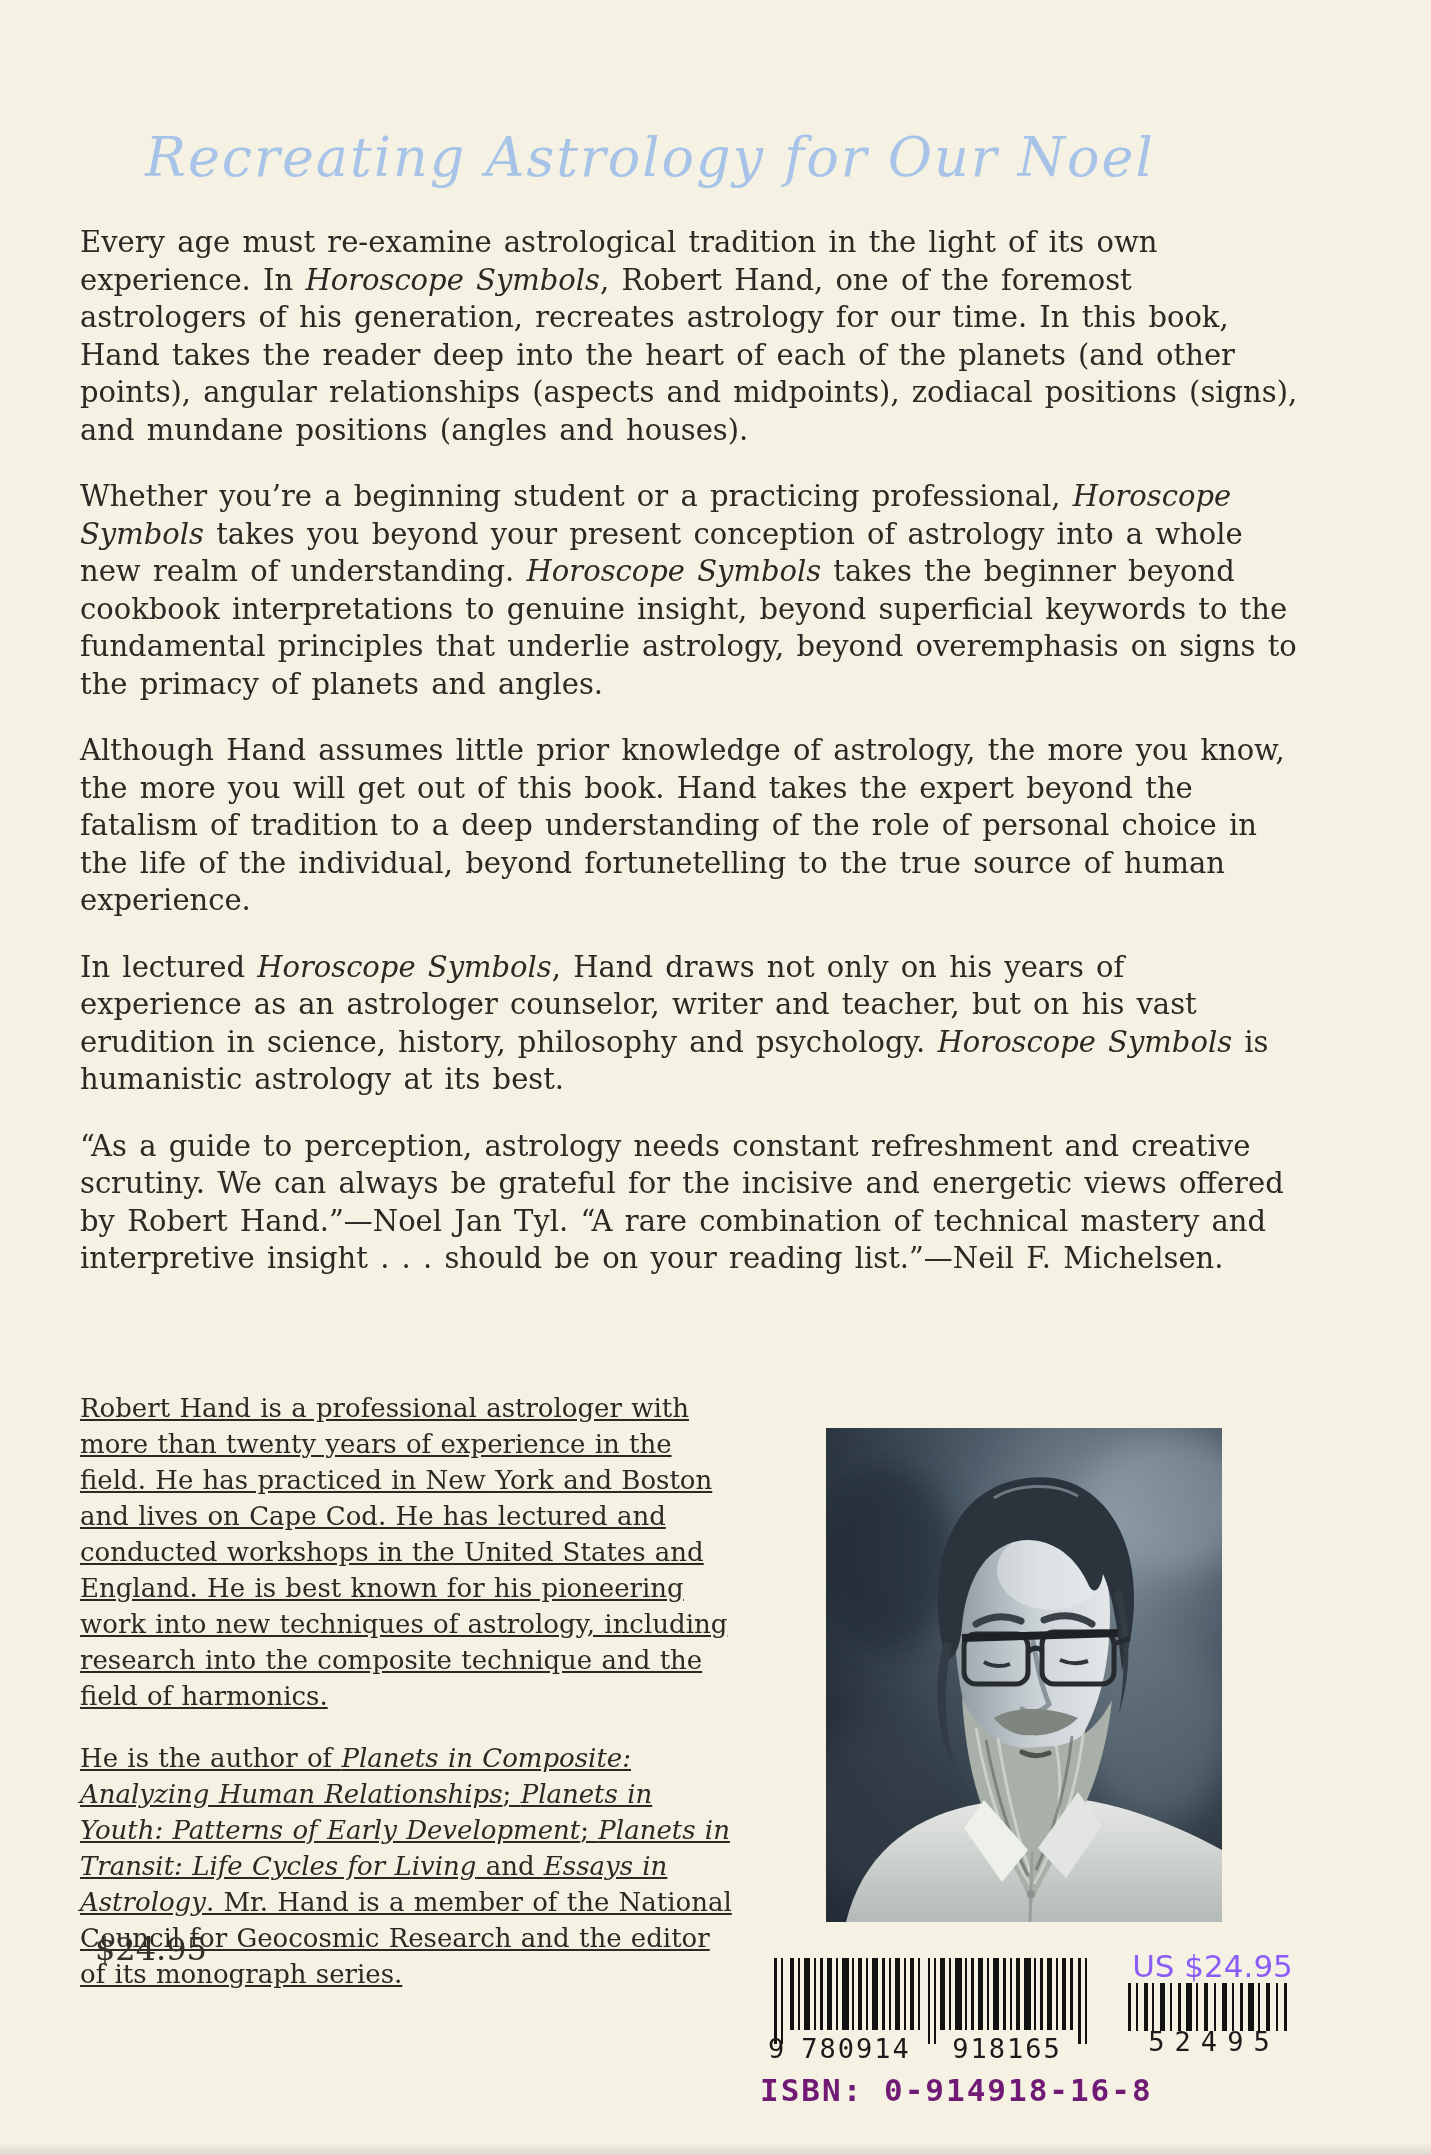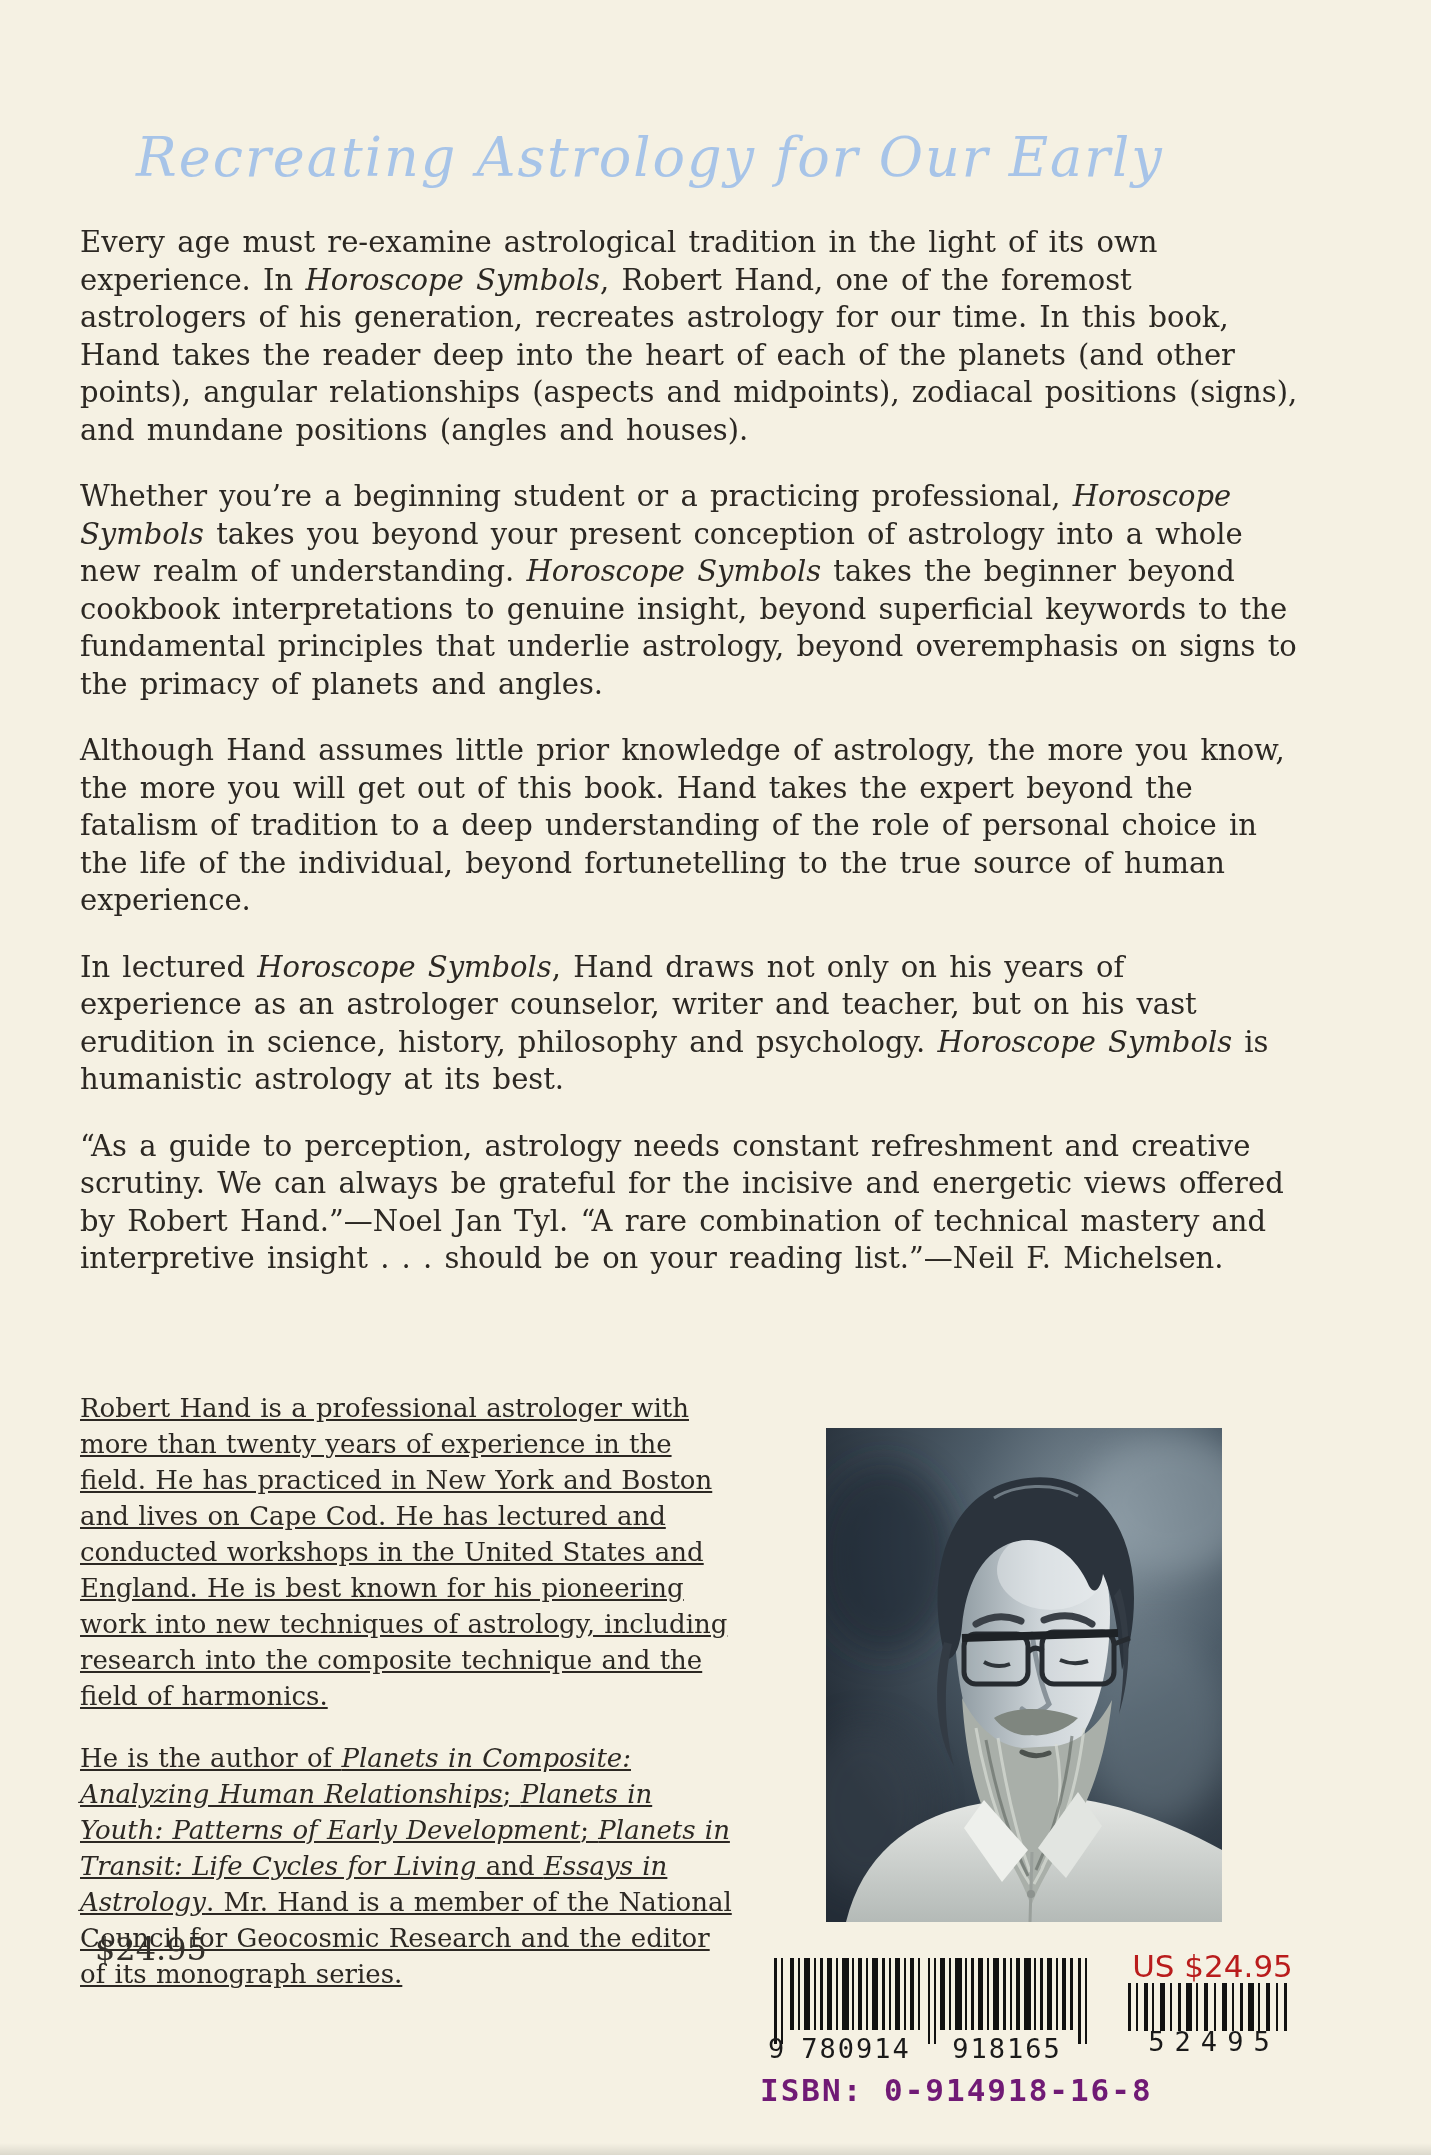--- a/index.html
+++ b/index.html
@@ -37,40 +37,40 @@
   .photo{
     position:absolute;left:826px;top:1428px;width:396px;height:494px;
   }
   .photo svg{display:block;width:100%;height:100%;}
   .barcode-area{
     position:absolute;left:768px;top:1948px;width:545px;height:132px;
   }
   .main-barcode{position:absolute;left:0;top:10px;width:330px;height:104px;}
   .us-price{
     position:absolute;left:352px;top:0;width:185px;text-align:center;
-    font-family:"DejaVu Sans",sans-serif;font-size:31px;color:#b91c1c;
+    font-family:"DejaVu Sans",sans-serif;font-size:31px;color:#8b5cf6;
     white-space:nowrap;
   }
   .addon-barcode{position:absolute;left:356px;top:35px;width:170px;height:70px;}
   .isbn{
     position:absolute;left:760px;top:2072px;width:520px;text-align:left;
     font-family:"DejaVu Sans Mono",monospace;font-weight:bold;
     font-size:31px;letter-spacing:2px;color:#701a75;white-space:nowrap;
   }
   .corner-price{
     position:absolute;left:95px;top:1930px;
     font-size:32px;color:#33302a;
   }
 </style>
 </head>
 <body>
 
 <div class="cover">
 
-  <div class="tagline">Recreating Astrology for Our Early</div>
+  <div class="tagline">Recreating Astrology for Our Noel</div>
 
   <div class="synopsis">
     <p><span>Every age must re-examine astrological tradition in the light of its own experience. In </span><em>Horoscope Symbols</em><span>, Robert Hand, one of the foremost astrologers of his generation, recreates astrology for our time. In this book, Hand takes the reader deep into the heart of each of the planets (and other points), angular relationships (aspects and midpoints), zodiacal positions (signs), and mundane positions (angles and houses).</span></p>
     <p><span>Whether you’re a beginning student or a practicing professional, </span><em>Horoscope Symbols</em><span> takes you beyond your present conception of astrology into a whole new realm of understanding. </span><em>Horoscope Symbols</em><span> takes the beginner beyond cookbook interpretations to genuine insight, beyond superficial keywords to the fundamental principles that underlie astrology, beyond overemphasis on signs to the primacy of planets and angles.</span></p>
     <p><span>Although Hand assumes little prior knowledge of astrology, the more you know, the more you will get out of this book. Hand takes the expert beyond the fatalism of tradition to a deep understanding of the role of personal choice in the life of the individual, beyond fortunetelling to the true source of human experience.</span></p>
     <p><span>In lectured </span><em>Horoscope Symbols</em><span>, Hand draws not only on his years of experience as an astrologer counselor, writer and teacher, but on his vast erudition in science, history, philosophy and psychology. </span><em>Horoscope Symbols</em><span> is humanistic astrology at its best.</span></p>
     <p><span>“As a guide to perception, astrology needs constant refreshment and creative scrutiny. We can always be grateful for the incisive and energetic views offered by Robert Hand.”—Noel Jan Tyl. “A rare combination of technical mastery and interpretive insight . . . should be on your reading list.”—Neil F. Michelsen.</span></p>
   </div>
 
   <div class="bio">

